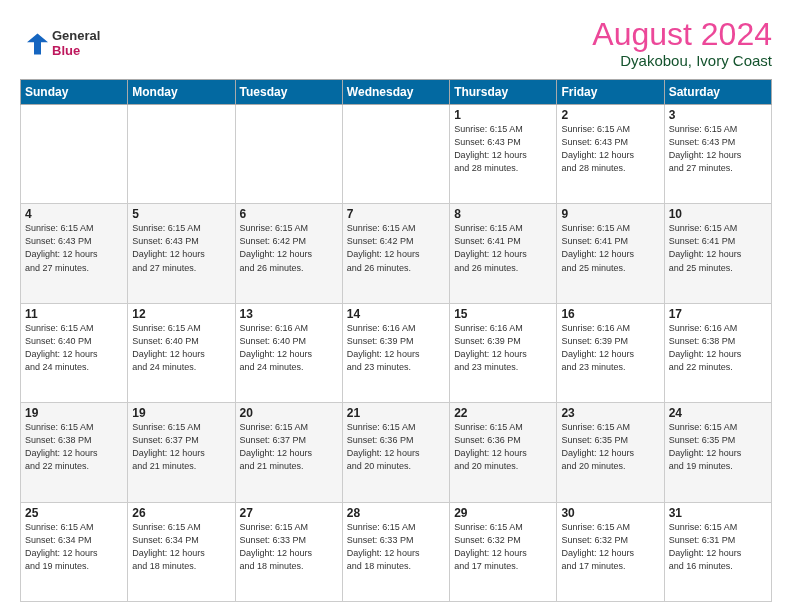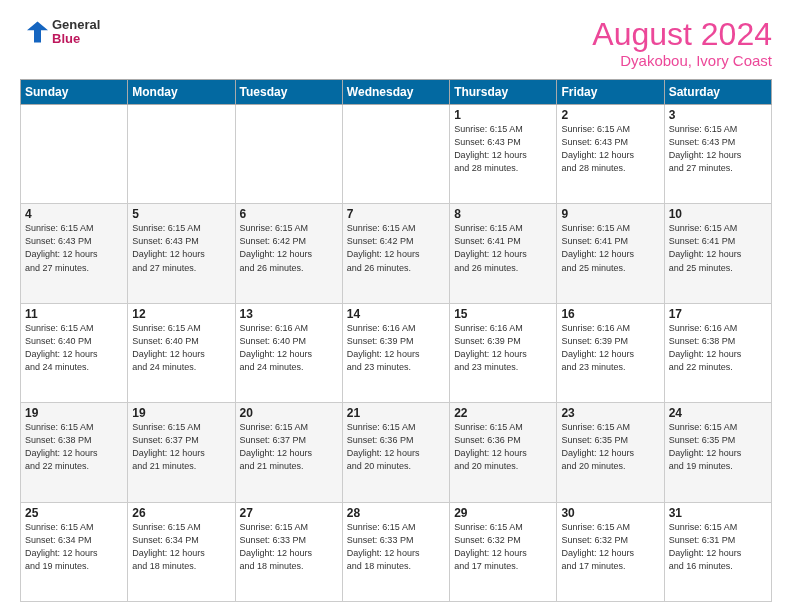--- a/index.html
+++ b/index.html
@@ -13,21 +13,21 @@
     .page {
       width: 792px;
       height: 612px;
       padding: 18px 20px 10px 20px;
       display: flex;
       flex-direction: column;
     }
     .header {
       display: flex;
       justify-content: space-between;
-      align-items: flex-start;
+      align-items: center;
       margin-bottom: 10px;
     }
     .logo {
       display: flex;
       align-items: center;
       gap: 4px;
     }
     .logo-text {
       font-size: 13px;
       font-weight: bold;
@@ -43,21 +43,21 @@
       text-align: right;
     }
     .month-year {
       font-size: 32px;
       font-weight: 300;
       color: #ec4899;
       line-height: 1;
     }
     .location {
       font-size: 15px;
-      color: #ec4899;
+      color: #14532d;
       margin-top: 2px;
     }
     .calendar {
       flex: 1;
       border-collapse: collapse;
       width: 100%;
       table-layout: fixed;
     }
     .calendar th {
       background: #0369a1;

